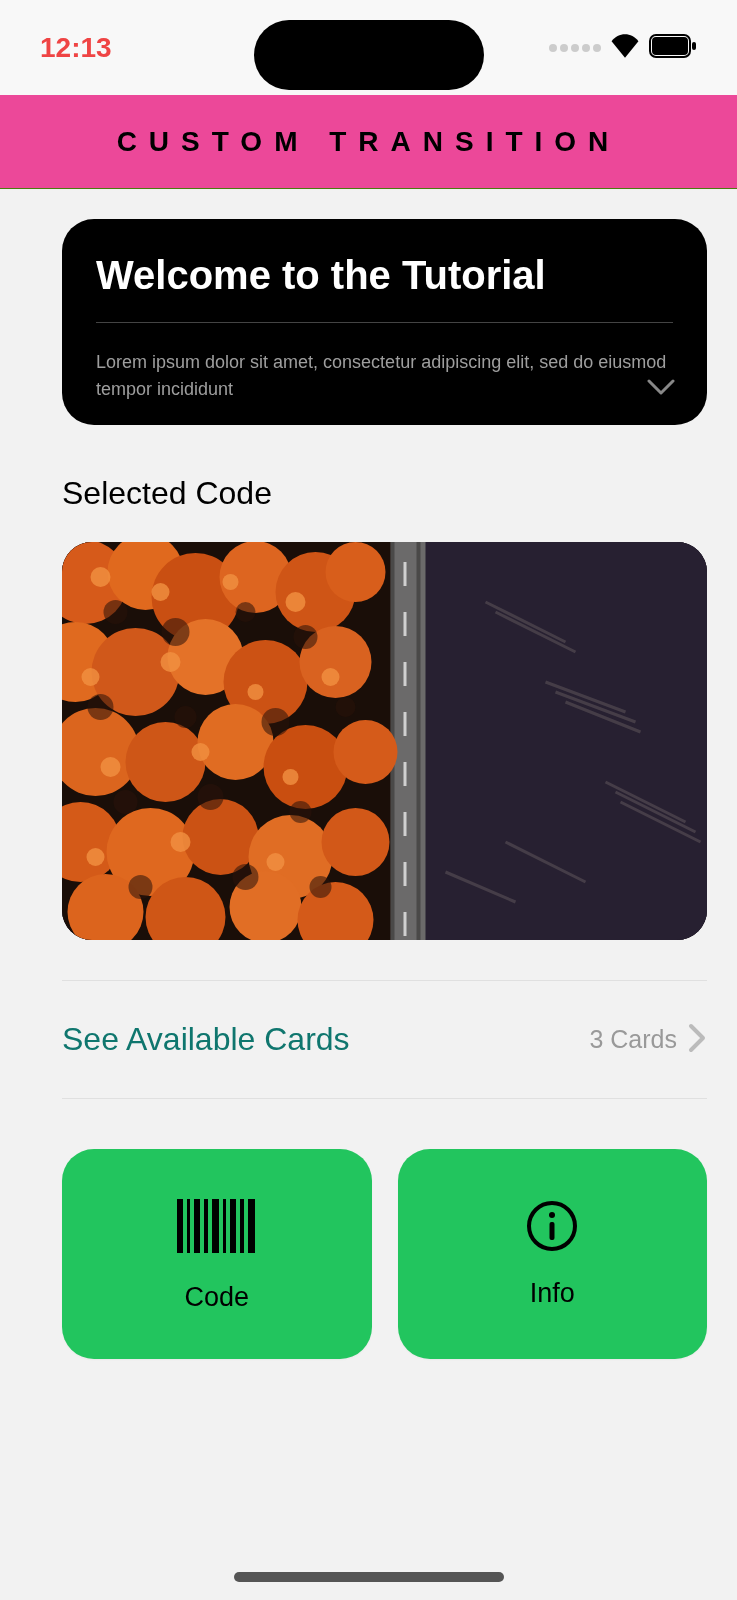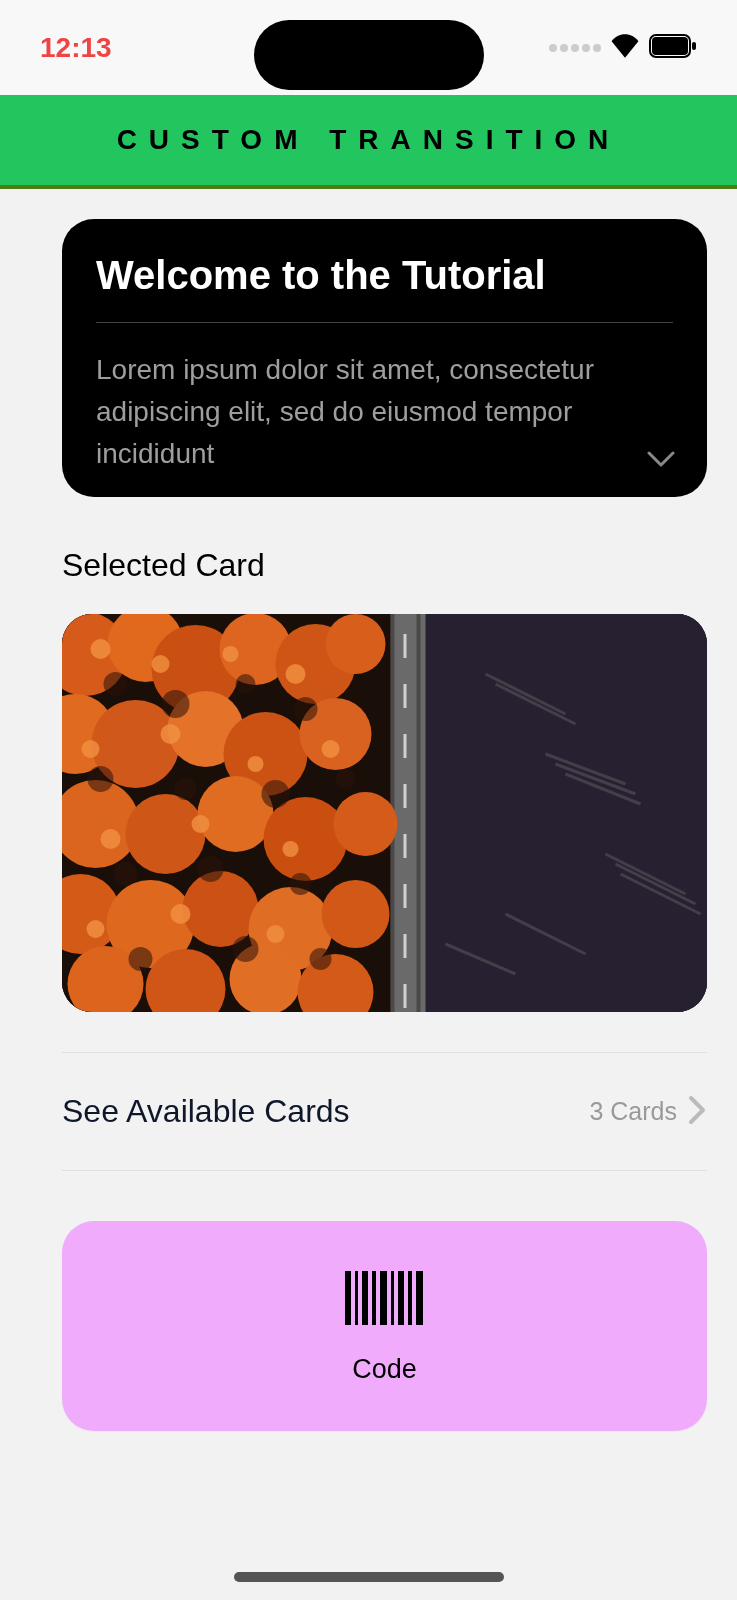--- a/index.html
+++ b/index.html
@@ -54,22 +54,22 @@
     }
     .wifi-icon svg { width: 28px; height: 24px; }
     .battery-icon svg { width: 48px; height: 24px; }
     
     
     .nav-bar {
       height: 94px;
       display: flex;
       align-items: center;
       justify-content: center;
-      background: #22c55e;
-      border-bottom: 4px solid #4d7c0f;
+      background: #ec4899;
+      border-bottom: 1px solid #4d7c0f;
     }
     .nav-title {
       font-size: 28px;
       font-weight: 700;
       letter-spacing: 12px;
       color: #000;
     }
     
     
     .main {
@@ -89,21 +89,21 @@
       font-weight: 600;
       color: #fff;
       margin-bottom: 24px;
     }
     .welcome-divider {
       height: 1px;
       background: #444;
       margin-bottom: 26px;
     }
     .welcome-body {
-      font-size: 28px;
+      font-size: 18px;
       line-height: 1.5;
       color: #9e9e9e;
     }
     .welcome-chevron {
       position: absolute;
       bottom: 22px;
       right: 32px;
     }
     .welcome-chevron svg { width: 28px; height: 22px; }
     
@@ -136,21 +136,21 @@
     
     
     .see-cards-row {
       display: flex;
       align-items: center;
       justify-content: space-between;
     }
     .see-cards-label {
       font-size: 32px;
       font-weight: 400;
-      color: #0f172a;
+      color: #0f766e;
     }
     .see-cards-right {
       display: flex;
       align-items: center;
       gap: 10px;
     }
     .see-cards-count {
       font-size: 25px;
       color: #999;
     }
@@ -158,21 +158,21 @@
     
     
     .tile-row {
       display: flex;
       gap: 26px;
       margin-top: 50px;
     }
     .tile {
       flex: 1;
       height: 210px;
-      background: #f0abfc;
+      background: #22c55e;
       border-radius: 32px;
       display: flex;
       flex-direction: column;
       align-items: center;
       justify-content: center;
       gap: 22px;
       box-shadow: 0 1px 2px rgba(0,0,0,0.04);
     }
     .tile-icon svg { width: 80px; height: 60px; }
     .tile-icon-info svg { width: 52px; height: 52px; }
@@ -232,21 +232,21 @@
     <div class="welcome-title">Welcome to the Tutorial</div>
     <div class="welcome-divider"></div>
     <div class="welcome-body">Lorem ipsum dolor sit amet, consectetur adipiscing elit, sed do eiusmod tempor incididunt</div>
     <div class="welcome-chevron">
       <svg viewBox="0 0 28 18">
           <path d="M2 2 L14 14 L26 2" stroke="#888" stroke-width="3" fill="none" stroke-linecap="round" stroke-linejoin="round"></path>
         </svg>
     </div>
   </div>
 
-  <div class="section-label">Selected Card</div>
+  <div class="section-label">Selected Code</div>
 
   <div class="selected-card">
     <svg class="card-svg" viewBox="0 0 678 398" preserveAspectRatio="xMidYMid slice">
 
       <rect x="0" y="0" width="678" height="398" fill="#1f1824"></rect>
       <rect x="360" y="0" width="318" height="398" fill="#272031"></rect>
 
       <g stroke="#534a52" stroke-width="3" opacity="0.7">
         <line x1="440" y1="60" x2="520" y2="100"></line>
         <line x1="450" y1="70" x2="530" y2="110"></line>
@@ -368,17 +368,27 @@
             <rect x="35" y="0" width="7" height="54"></rect>
             <rect x="46" y="0" width="3" height="54"></rect>
             <rect x="53" y="0" width="6" height="54"></rect>
             <rect x="63" y="0" width="4" height="54"></rect>
             <rect x="71" y="0" width="7" height="54"></rect>
           </g>
         </svg>
       </div>
       <div class="tile-label">Code</div>
     </div>
+    <div class="tile">
+      <div class="tile-icon-info">
+        <svg viewBox="0 0 52 52">
+          <circle cx="26" cy="26" r="23" fill="none" stroke="#000" stroke-width="4"></circle>
+          <circle cx="26" cy="15" r="3" fill="#000"></circle>
+          <rect x="23.5" y="22" width="5" height="18" rx="2" fill="#000"></rect>
+        </svg>
+      </div>
+      <div class="tile-label">Info</div>
+    </div>
   </div>
 
 </div>
 
 <div class="home-indicator"></div>
 
 </body></html>

